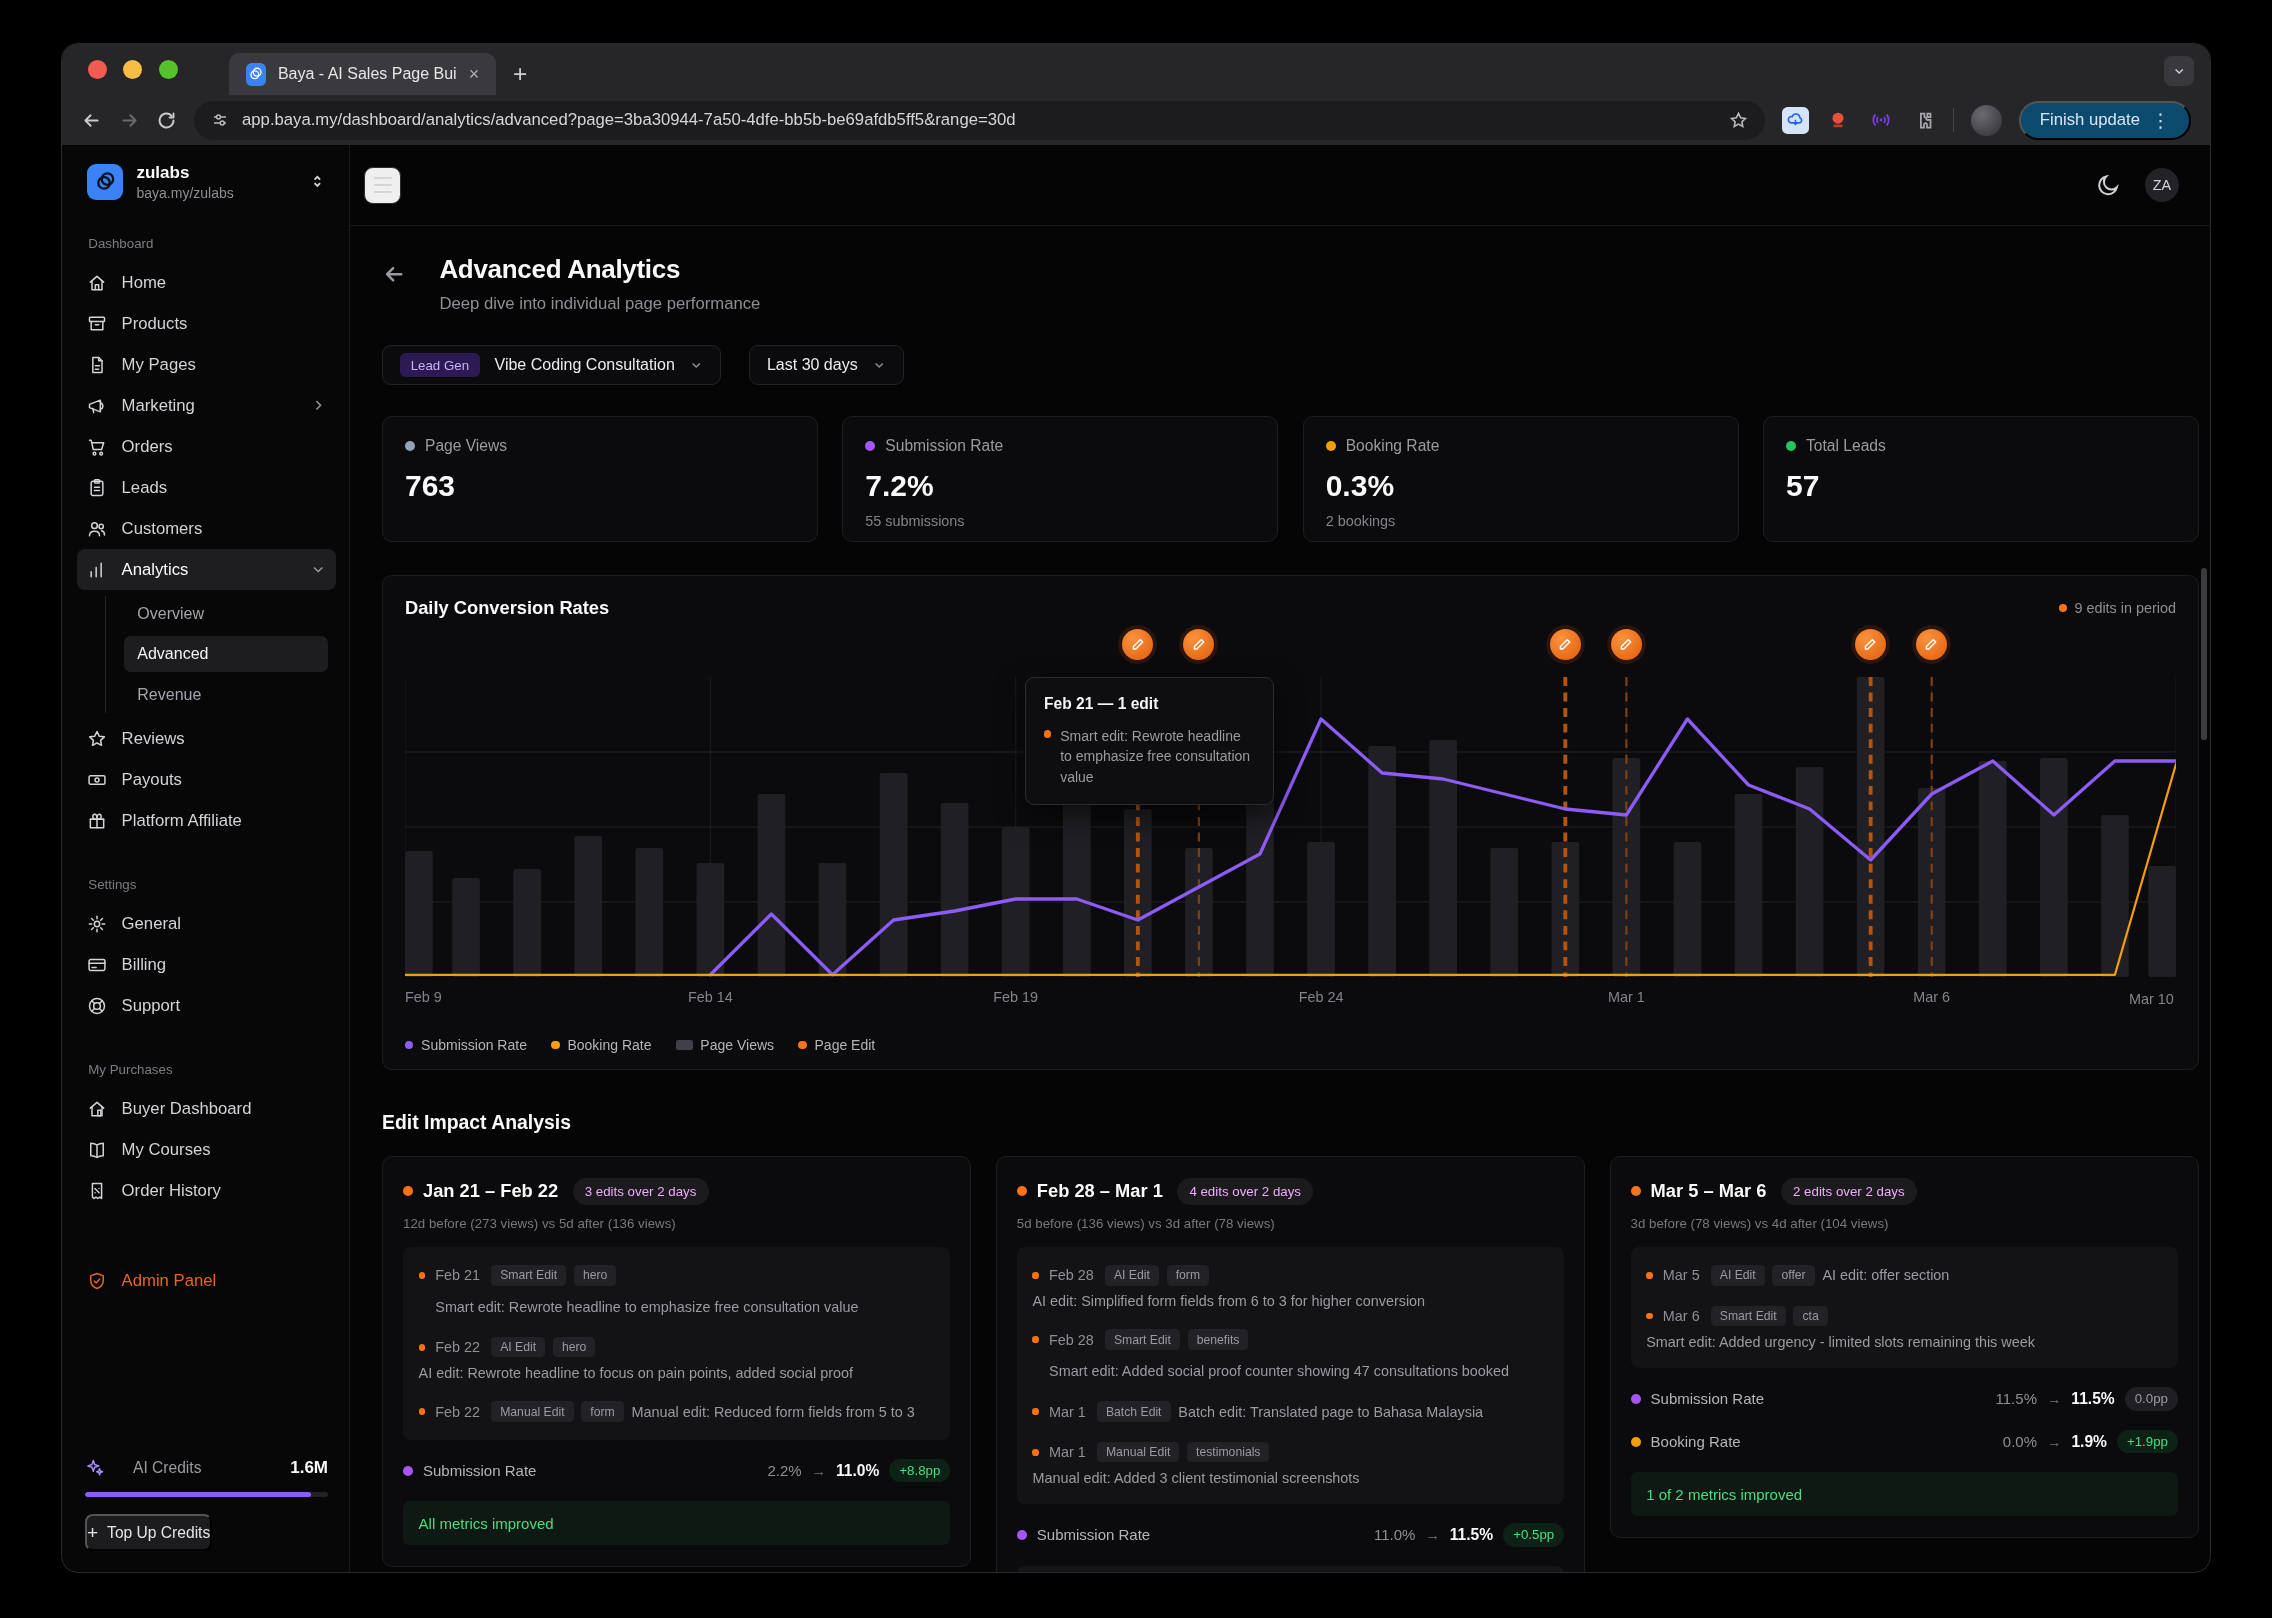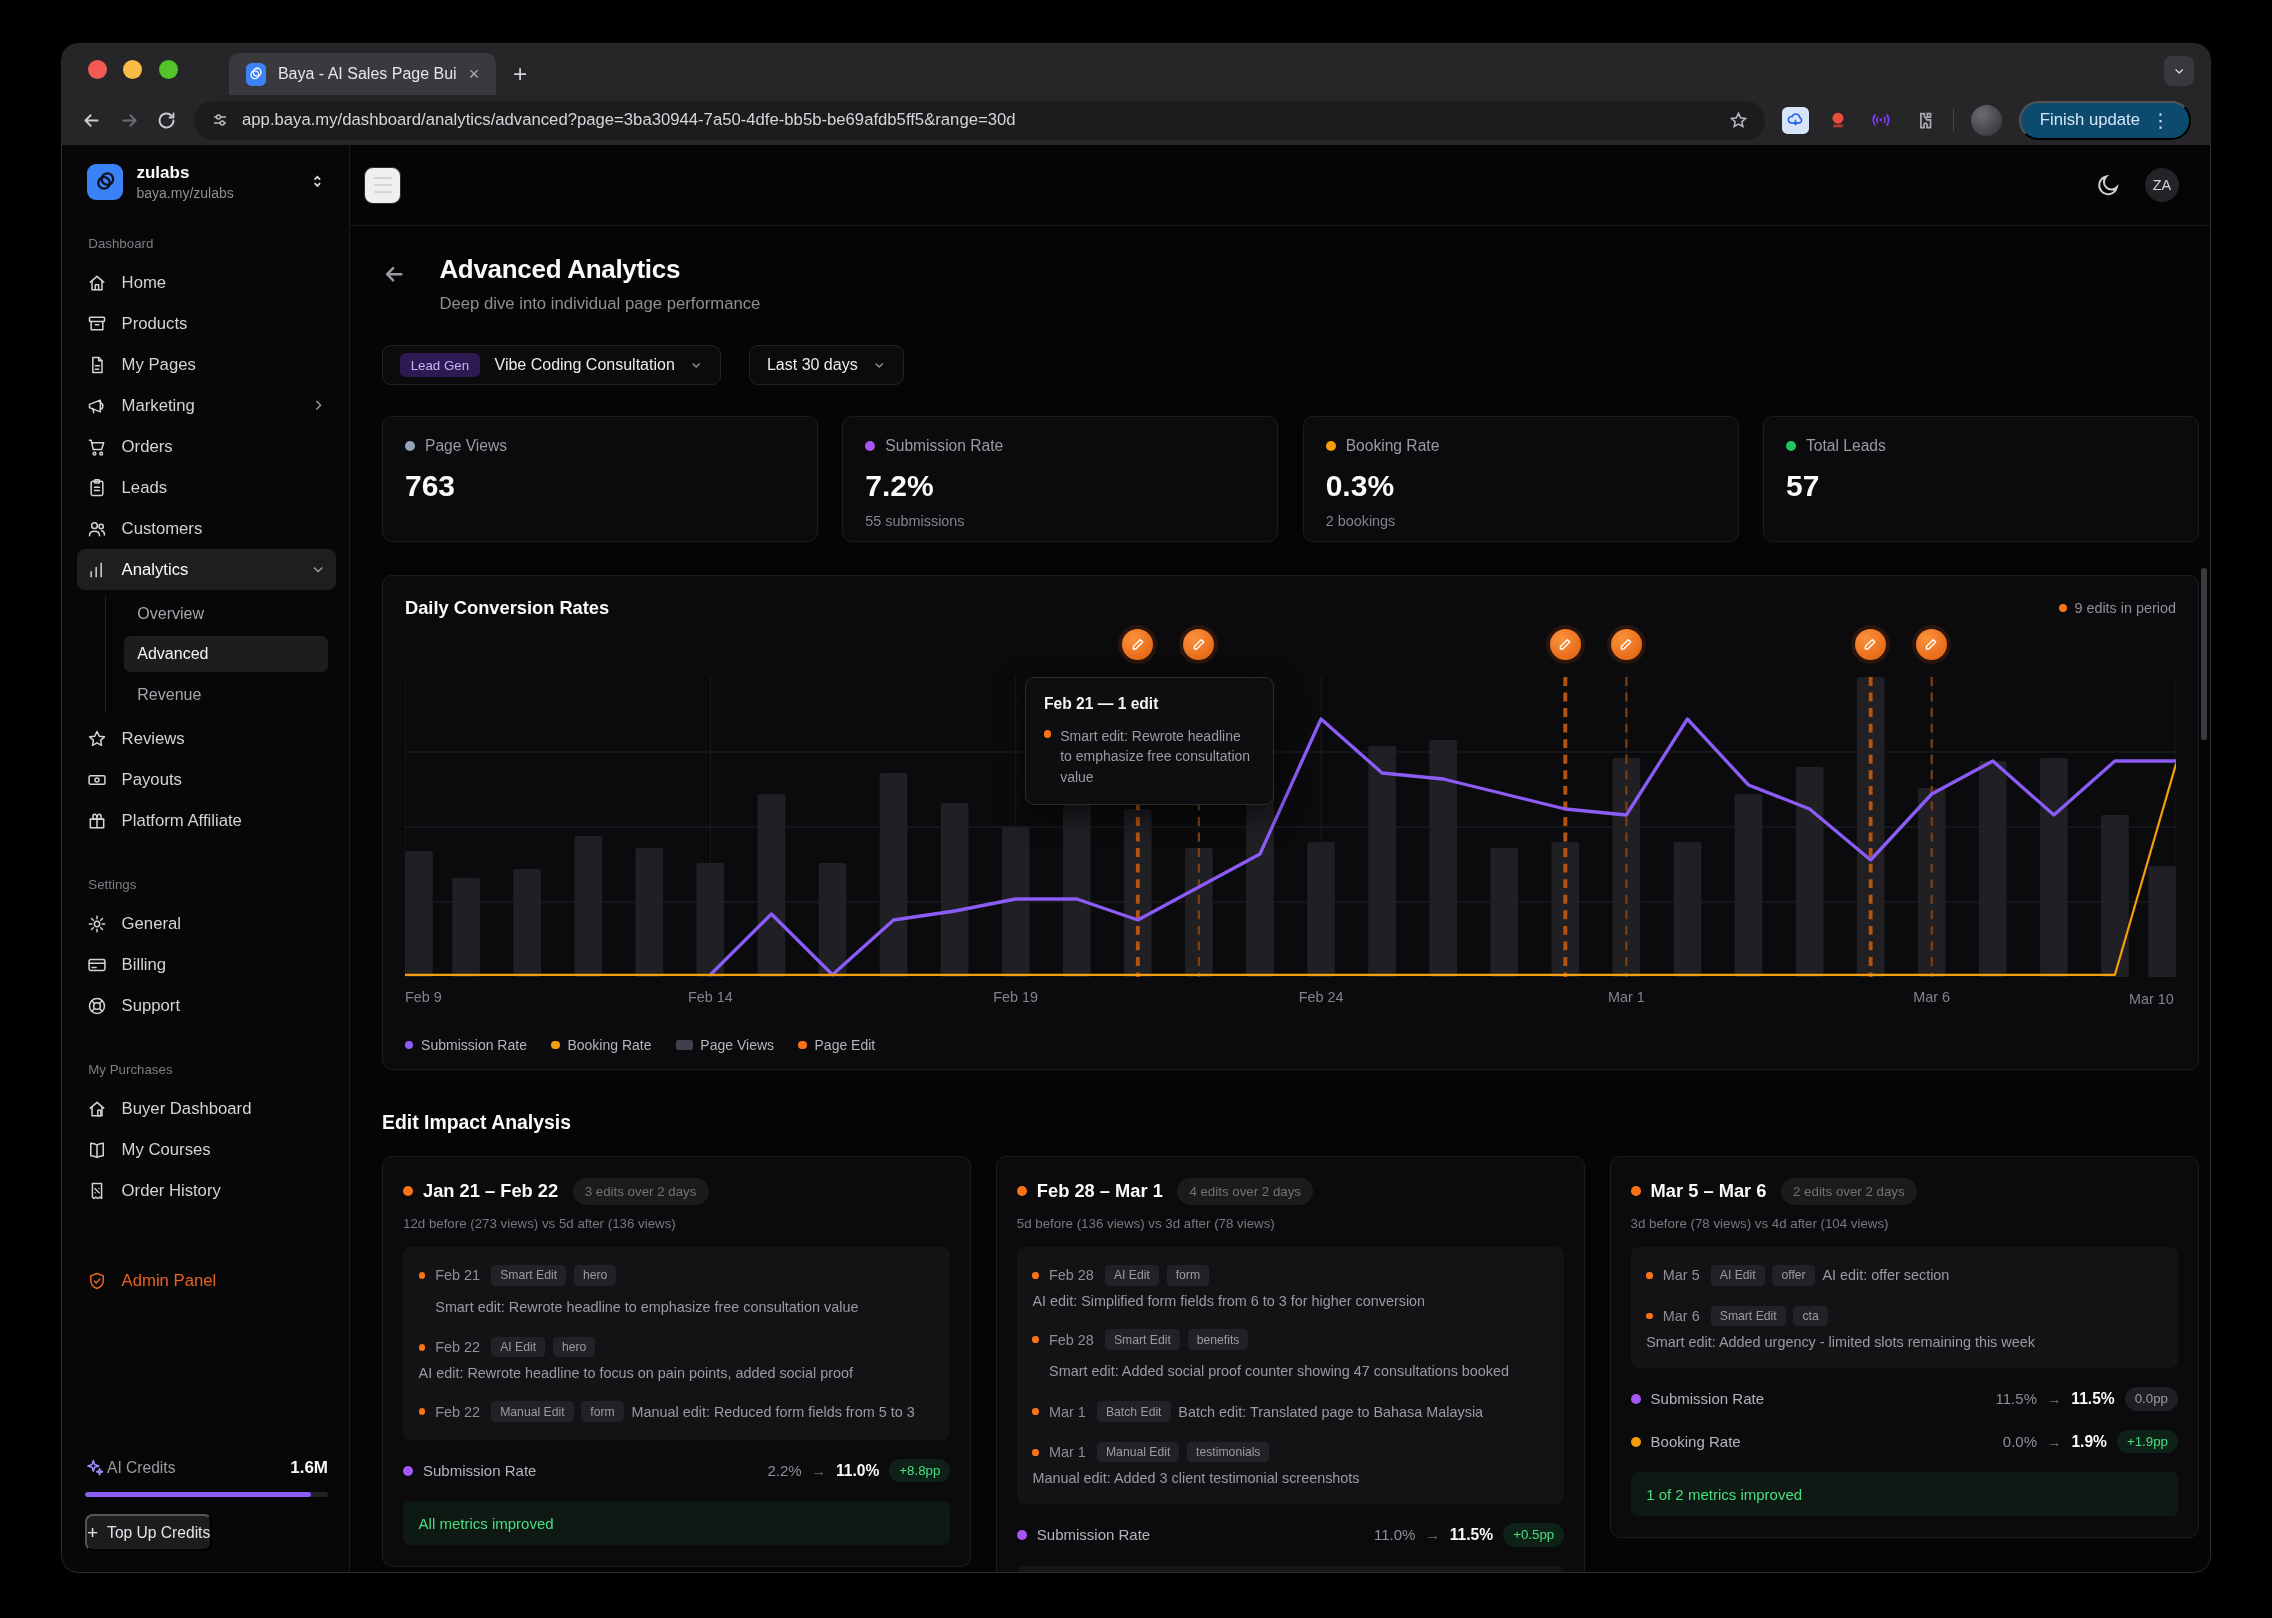--- a/index.html
+++ b/index.html
@@ -71,21 +71,21 @@
   .nav-item.active { background:#1e1e21; color:#fafafa; }
   .nav-item .chev { margin-left:auto; color:#9a9aa1; }
   .nav-item .chev svg { width:14.4px; height:14.4px; stroke:currentColor; fill:none; stroke-width:2.4; }
   .subnav { margin:5.6px 0 5.6px 20px; border-left:1.1px solid #232327; display:flex; flex-direction:column; gap:4.4px; }
   .subitem { margin-left:18px; height:36px; display:flex; align-items:center; padding:0 13.3px; border-radius:6.7px; font-size:16px; color:#a4a4ac; }
   .subitem.active { background:#1d1d20; color:#f4f4f5; }
   .nav-item.admin { margin-top:49px; color:#e8641f; }
   .nav-item.admin .icn { color:#e8641f; }
 
   .side-footer { margin-top:auto; }
-  .credits-row { display:flex; align-items:center; gap:2px; }
+  .credits-row { display:flex; align-items:center; gap:28px; }
   .credits-row .icn { color:#a78bfa; }
   .credits-label { font-size:15.6px; color:#9a9aa1; }
   .credits-value { margin-left:auto; font-size:17px; font-weight:bold; color:#fafafa; }
   .credits-track { margin-top:13.3px; height:5.6px; border-radius:2.8px; background:#222226; overflow:hidden; }
   .credits-fill { height:100%; border-radius:2.8px; background:#8b5cf6; }
   .topup { margin-top:16.7px; height:37px; border-radius:7.8px; background:#1c1c1f; display:flex; align-items:center; justify-content:center; gap:9px; font-size:15.6px; color:#e4e4e7; }
   .topup .plus { font-size:19px; font-weight:300; }
 
   .main { flex:1; position:relative; overflow:hidden; display:flex; flex-direction:column; }
   .mainbar { height:81px; flex:none; border-bottom:1.1px solid #19191c; display:flex; align-items:center; justify-content:space-between; padding:0 31px 0 14.4px; }
@@ -144,21 +144,21 @@
   .litem { display:flex; align-items:center; gap:7.8px; font-size:14px; color:#b4b4ba; }
   .litem .dot { width:8.3px; height:8.3px; }
   .litem .sq { width:16.7px; height:10px; border-radius:2.2px; flex:none; }
 
   
   .section-title { font-size:19.4px; font-weight:bold; color:#fafafa; margin-top:41px; }
   .irow { display:flex; gap:24.4px; margin-top:22px; align-items:flex-start; }
   .icard { flex:1; background:#0b0b0d; border:1.1px solid #1d1d20; border-radius:10px; padding:21px 20px; }
   .icard-head { display:flex; align-items:center; gap:10px; }
   .icard-title { font-size:18.3px; font-weight:bold; color:#fafafa; }
-  .ibadge { background:#1b1b1e; color:#737373; font-size:13.3px; padding:5.6px 12.2px; border-radius:555px; margin-left:4.4px; white-space:nowrap; }
+  .ibadge { background:#1b1b1e; color:#f0abfc; font-size:13.3px; padding:5.6px 12.2px; border-radius:555px; margin-left:4.4px; white-space:nowrap; }
   .isub { font-size:13.3px; color:#77777e; margin-top:11px; }
   .ibox { margin-top:16.7px; background:#131316; border-radius:7.8px; padding:7.8px 15.6px; }
   .erow { display:flex; align-items:center; flex-wrap:wrap; gap:7.8px; padding:10px 0; font-size:14.4px; color:#9a9aa1; }
   .erow .edot { width:6.7px; height:6.7px; border-radius:50%; background:#f97316; flex:none; margin-right:2.2px; }
   .edate { color:#8e8e95; margin-right:3.3px; }
   .etag { background:#222226; border-radius:4.4px; padding:3.3px 9px; font-size:12.2px; color:#9a9aa1; white-space:nowrap; }
   .edesc { color:#9a9aa1; }
   .erow.wrapd .edesc { flex-basis:100%; padding-left:16.7px; margin-top:3.3px; line-height:1.4; }
   .mrow { display:flex; align-items:center; gap:10px; margin-top:19px; }
   .mname { font-size:15px; color:#b4b4ba; }

